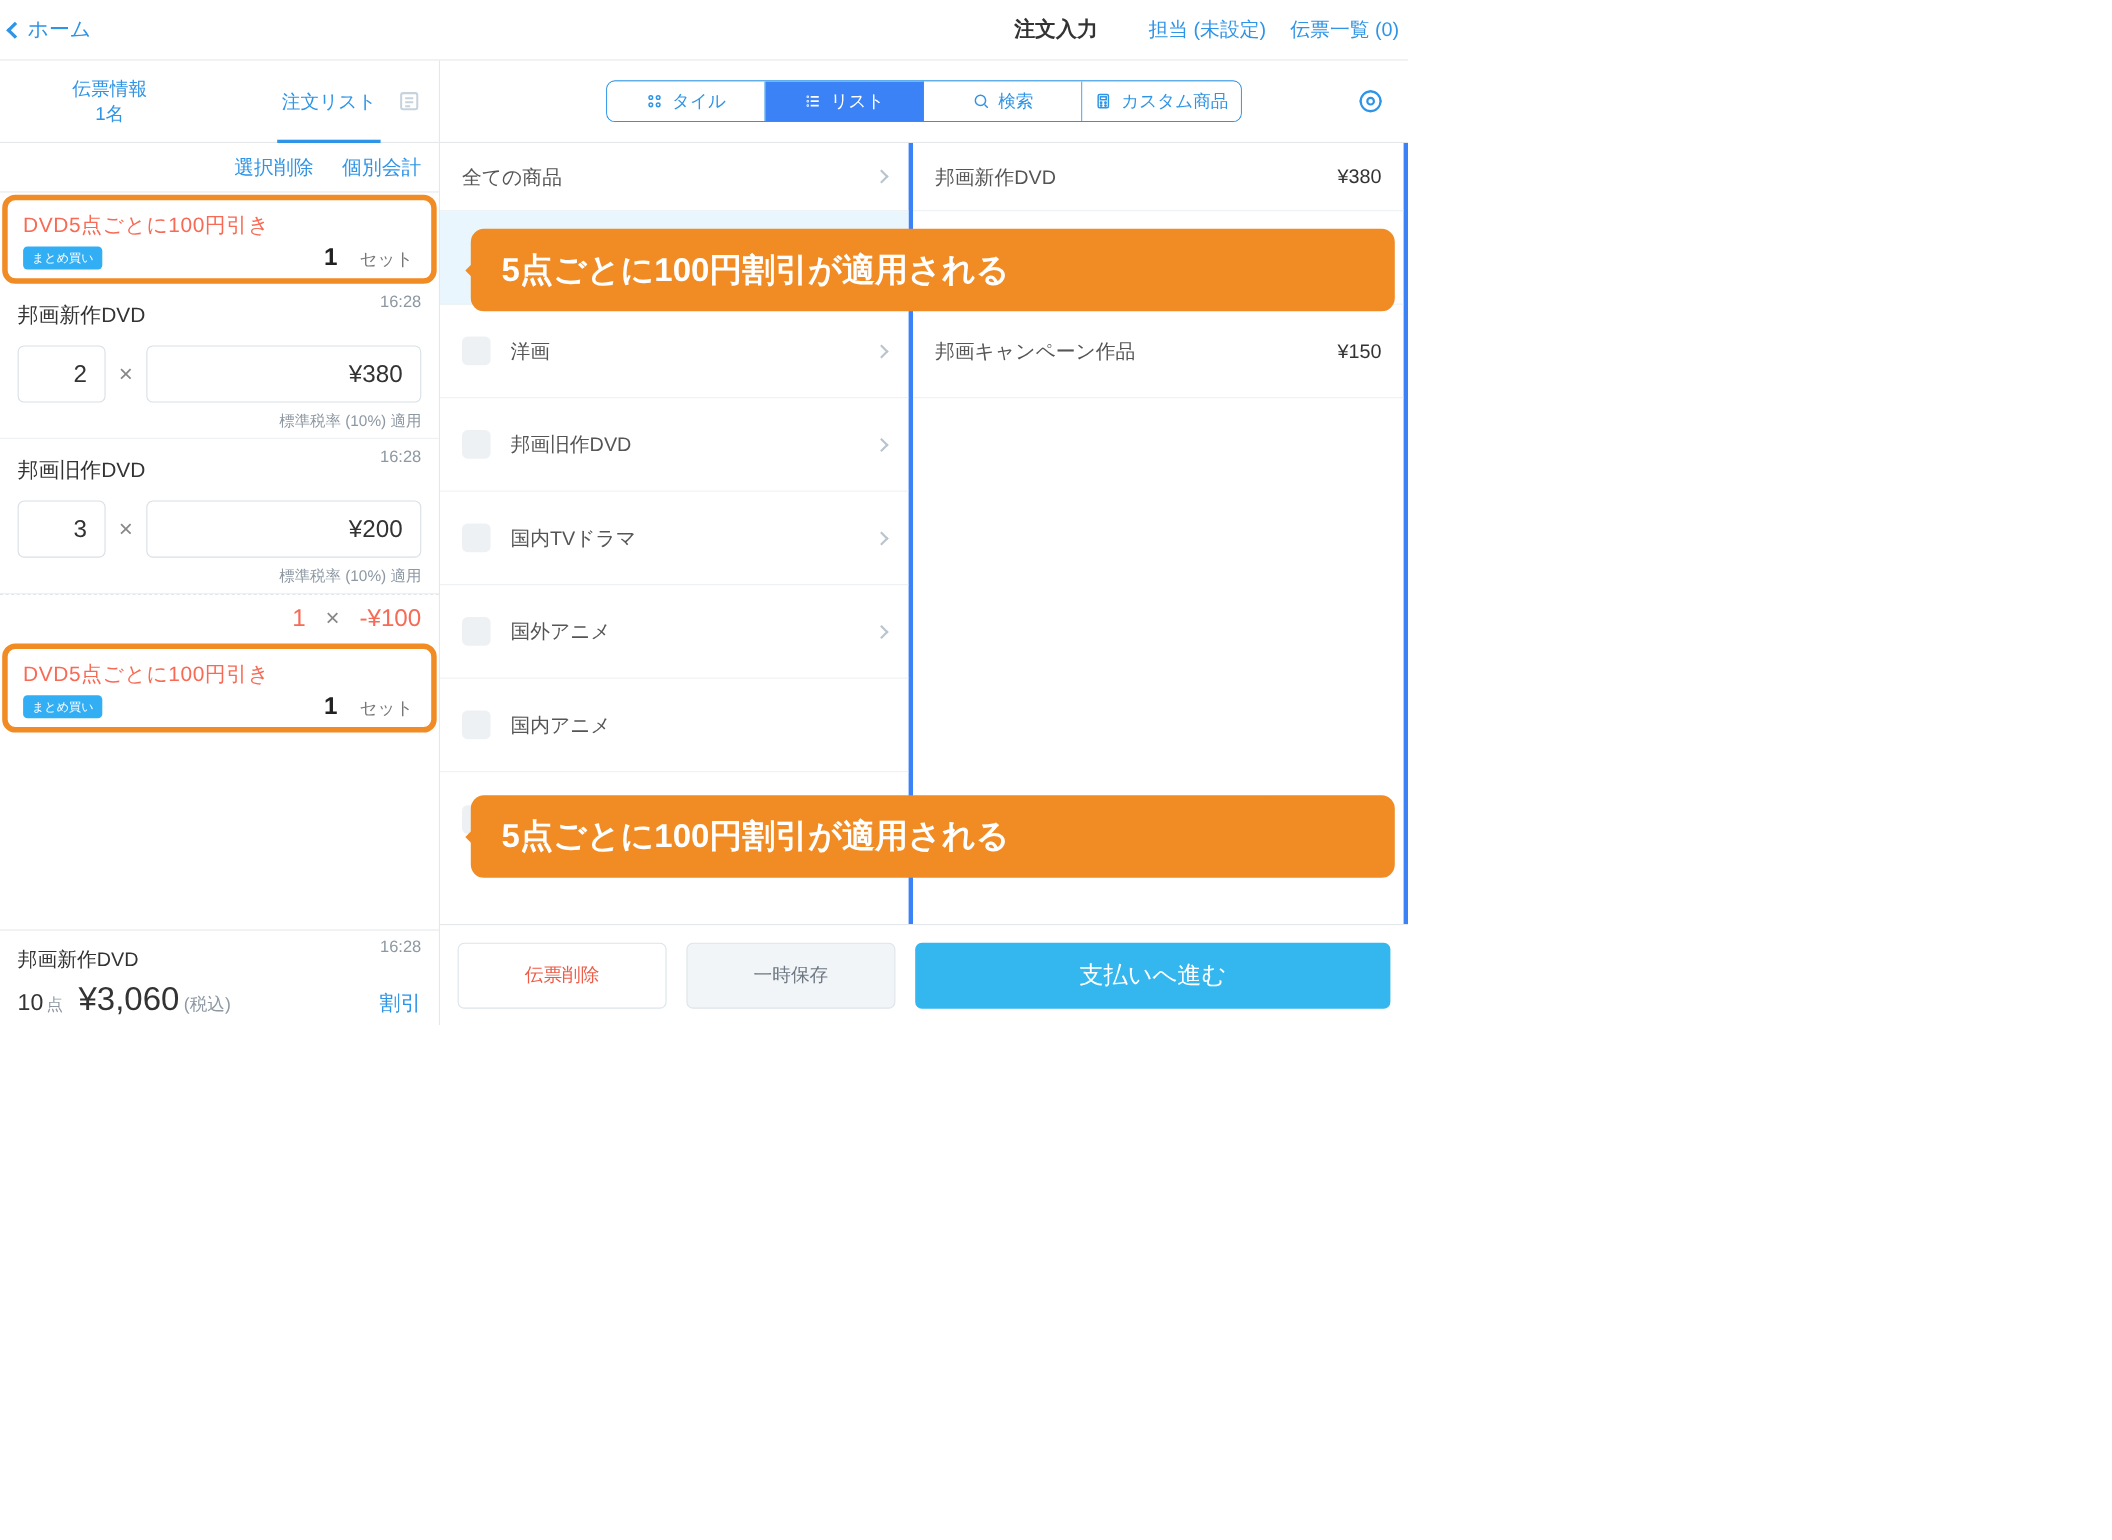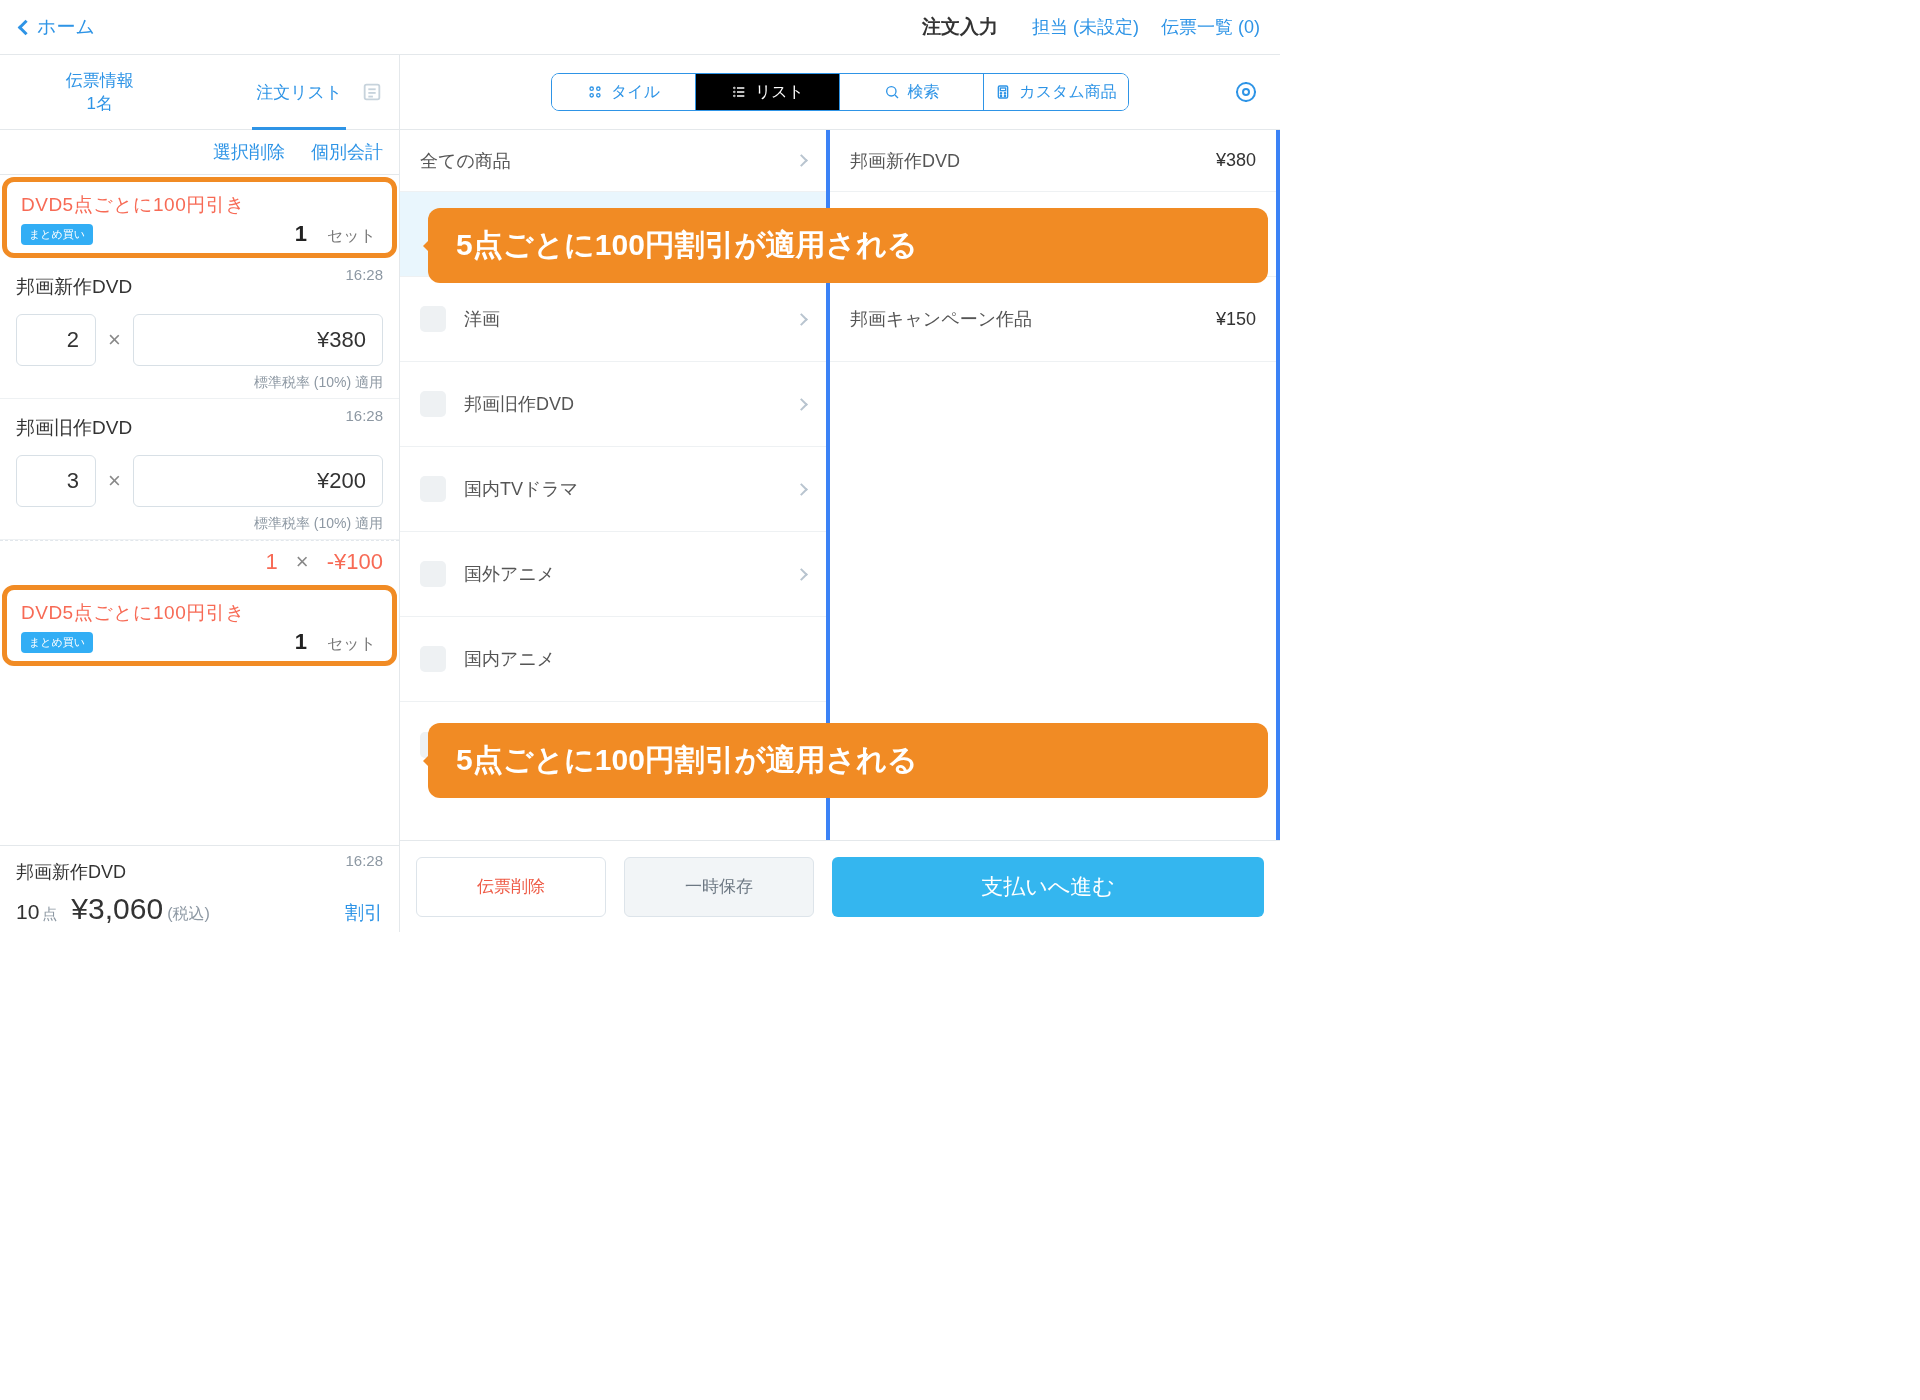--- a/index.html
+++ b/index.html
@@ -1,17 +1,17 @@
 <!DOCTYPE html>
 <html><head>
 <meta charset="utf-8">
 <style>
   * { box-sizing: border-box; margin: 0; padding: 0; }
   html, body { width: 1280px; height: 932px; font-family: -apple-system, "Hiragino Kaku Gothic ProN", sans-serif; background: #fff; color: #333; }
-  .header { height: 55px; border-bottom: 1px solid #e4e8eb; display: flex; align-items: center; justify-content: space-between; padding: 0 20px; }
+  .header { height: 55px; border-bottom: 1px solid #e4e8eb; display: flex; align-items: center; justify-content: space-between; padding: 0 8px; }
   .header-left { display: flex; align-items: center; color: #2E94E6; font-size: 19px; cursor: pointer; }
   .header-title { font-size: 19px; font-weight: 600; color: #333; position: absolute; left: 50%; transform: translateX(-50%); }
   .header-right { display: flex; align-items: center; gap: 22px; color: #2E94E6; font-size: 18px; }
   .chev { display: inline-block; width: 11px; height: 11px; border-left: 3px solid #2E94E6; border-bottom: 3px solid #2E94E6; transform: rotate(45deg); margin-right: 6px; }
   .chev-r { display: inline-block; width: 9px; height: 9px; border-top: 2px solid #b8c4cf; border-right: 2px solid #b8c4cf; transform: rotate(45deg); }
 
   .body { display: flex; height: calc(100% - 55px); }
   .left { width: 400px; border-right: 1px solid #e4e8eb; display: flex; flex-direction: column; }
   .left-tabs { height: 75px; display: flex; border-bottom: 1px solid #e4e8eb; }
   .left-tab { flex: 1; display: flex; flex-direction: column; align-items: center; justify-content: center; font-size: 17px; color: #2E94E6; cursor: pointer; position: relative; }
@@ -45,21 +45,21 @@
   .lf-count .u { font-size: 15px; color: #8d98a3; margin-left: 3px; }
   .lf-total { font-size: 30px; color: #333; font-weight: 400;}
   .lf-total .u { font-size: 16px; color: #8d98a3; margin-left: 4px; }
   .lf-disc { margin-left: auto; font-size: 19px; color: #2E94E6; }
 
   .right { flex: 1; display: flex; flex-direction: column; }
   .view-seg { height: 75px; display: flex; align-items: center; justify-content: center; border-bottom: 1px solid #e4e8eb; gap: 0; position: relative; }
   .seg-group { display: flex; border: 1.5px solid #2E94E6; border-radius: 8px; overflow: hidden; height: 38px; }
   .seg-btn { width: 144px; display: flex; align-items: center; justify-content: center; gap: 8px; font-size: 16px; color: #2E94E6; cursor: pointer; border-right: 1.5px solid #2E94E6; background:#fff;}
   .seg-btn:last-child { border-right: 0; }
-  .seg-btn.active { background: #000000; color: #fff; }
+  .seg-btn.active { background: #3b82f6; color: #fff; }
   .gear { position: absolute; right: 22px; color: #2E94E6; cursor: pointer; }
   .columns { flex: 1; display: flex; overflow: hidden; position: relative; }
   .col { border-right: 4px solid #3b82f6; overflow-y: auto; }
   .col.a { width: 430px; }
   .col.b { flex: 1; }
   .cat-row, .prod-row { display: flex; align-items: center; justify-content: space-between; padding: 0 20px; font-size: 18px; color: #555; border-bottom: 1px solid #eef1f3; cursor: pointer; }
   .cat-row { height: 85px; }
   .cat-row.head { height: 62px; font-size: 18px; }
   .cat-row .sq { width: 26px; height: 26px; border-radius: 5px; background: #eef1f3; margin-right: 18px; }
   .cat-row .lft { display: flex; align-items: center; }

